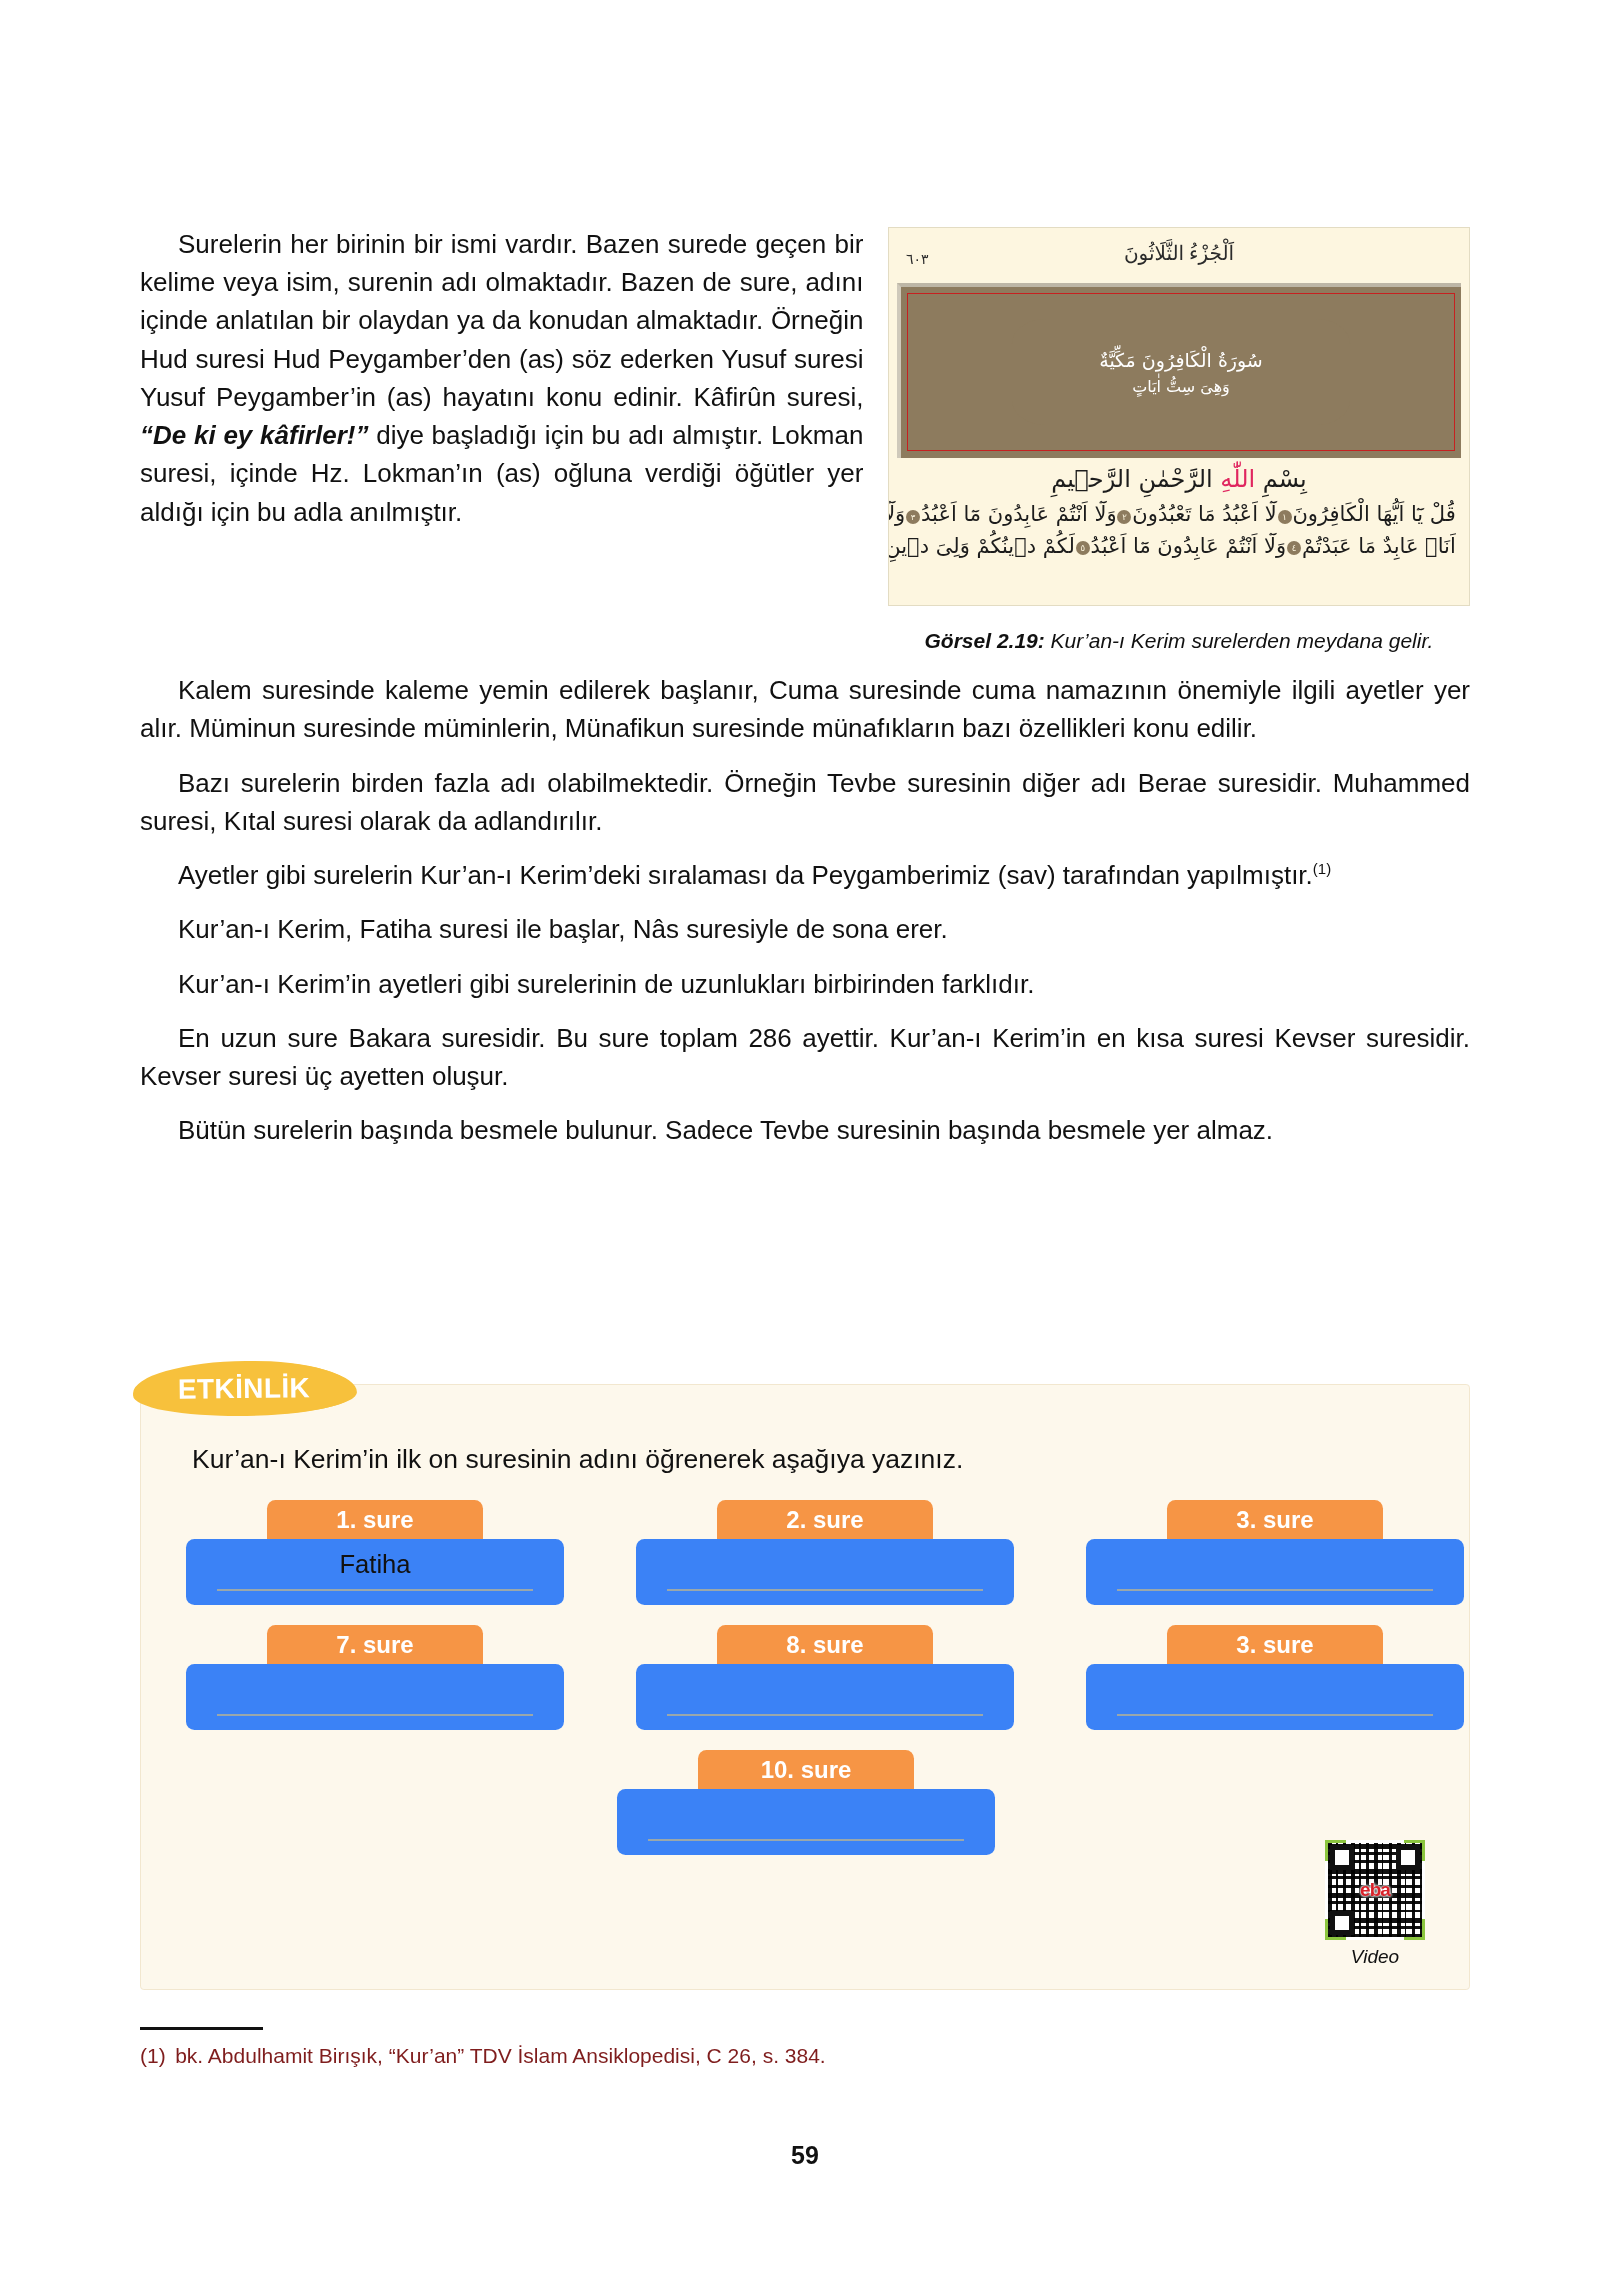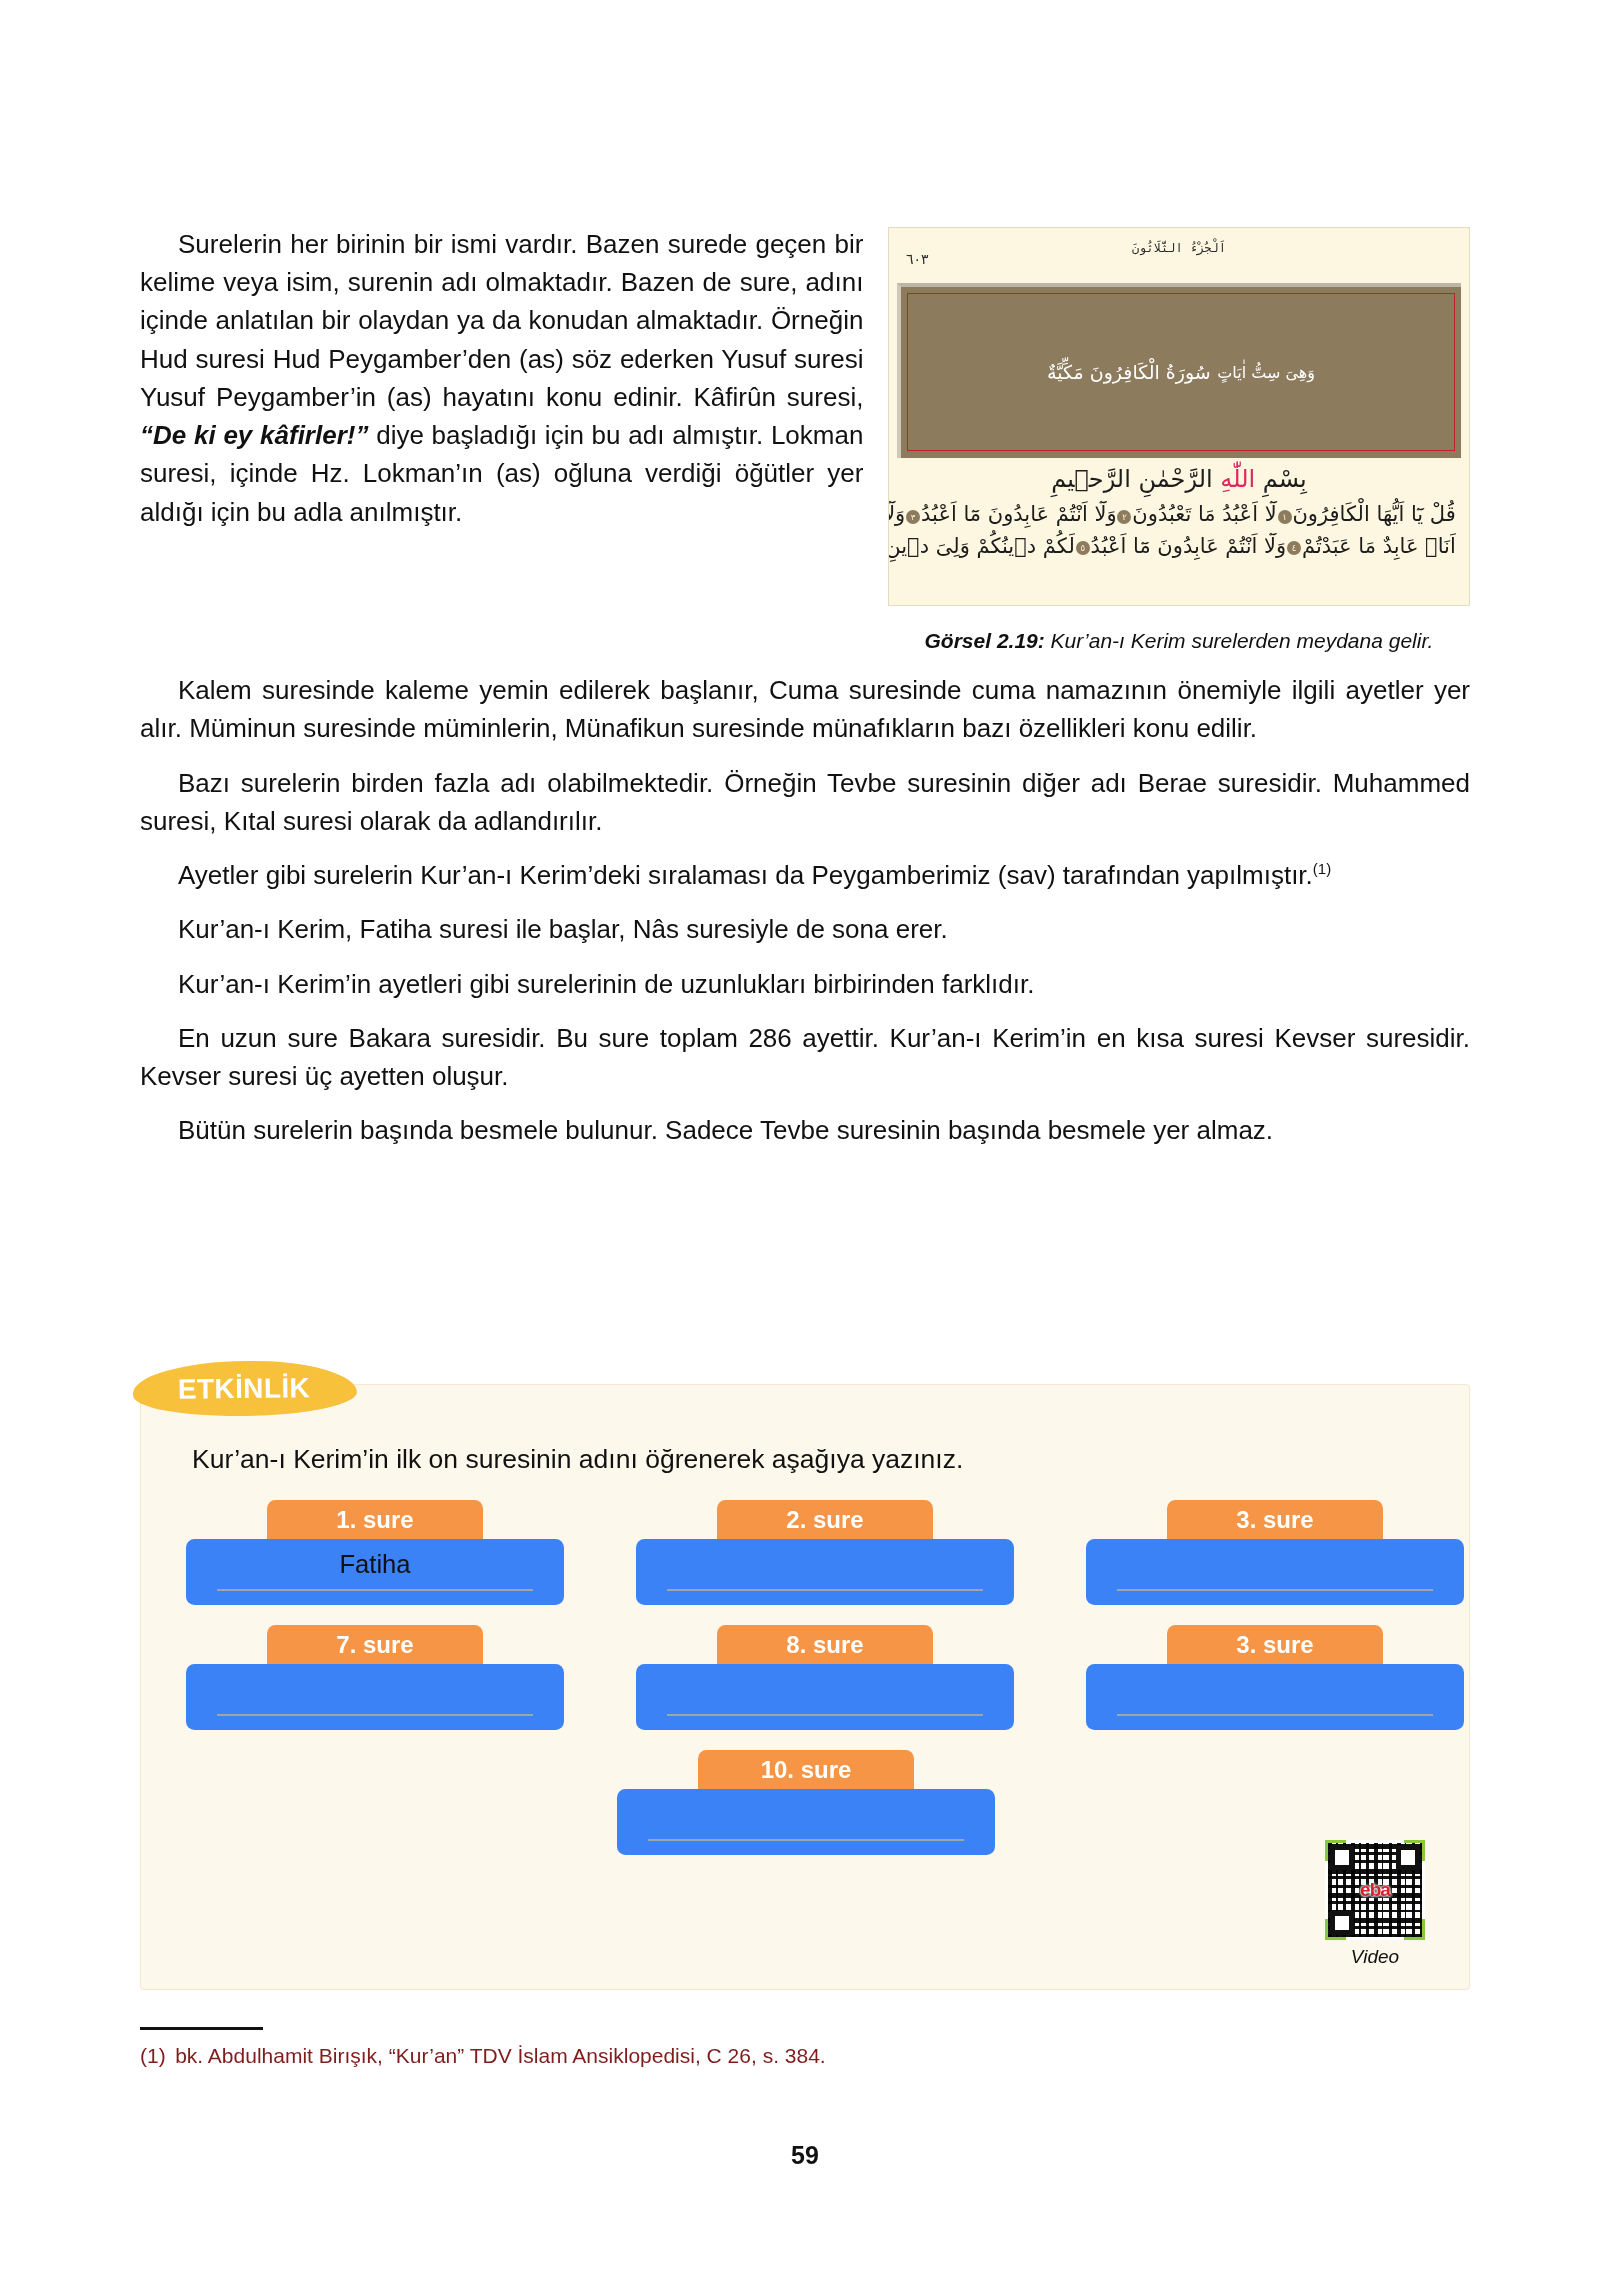--- a/index.html
+++ b/index.html
@@ -50,22 +50,22 @@
   .q-header {
     position: absolute;
     top: 5.7px; left: 0; right: 0;
     height: 47px;
   }
   .q-juz {
     position: absolute;
     left: 50%;
     transform: translateX(-50%);
     top: 7.6px;
-    font-family: Liberation Mono, monospace;
-    font-size: 12px;
+    font-family: Liberation Serif, serif;
+    font-size: 20px;
     color: #2b2b2b;
     direction: rtl;
     white-space: nowrap;
   }
   .q-pageno {
     position: absolute;
     left: 17px;
     top: 17px;
     font-family: "DejaVu Sans", sans-serif;
     font-size: 14px;
@@ -107,21 +107,21 @@
   }
   .q-cartouche {
     position: absolute;
     left: 19%;
     right: 19%;
     top: 16%;
     bottom: 16%;
     background: #8d7b5e;
     border-radius: 34px / 24.6px;
     display: flex;
-    flex-direction: row;
+    flex-direction: column;
     align-items: center;
     justify-content: center;
     gap: 6.6px;
   }
   .q-surename {
     font-family: "DejaVu Sans", sans-serif;
     font-size: 19px;
     color: #ffffff;
     direction: rtl;
     white-space: nowrap;

